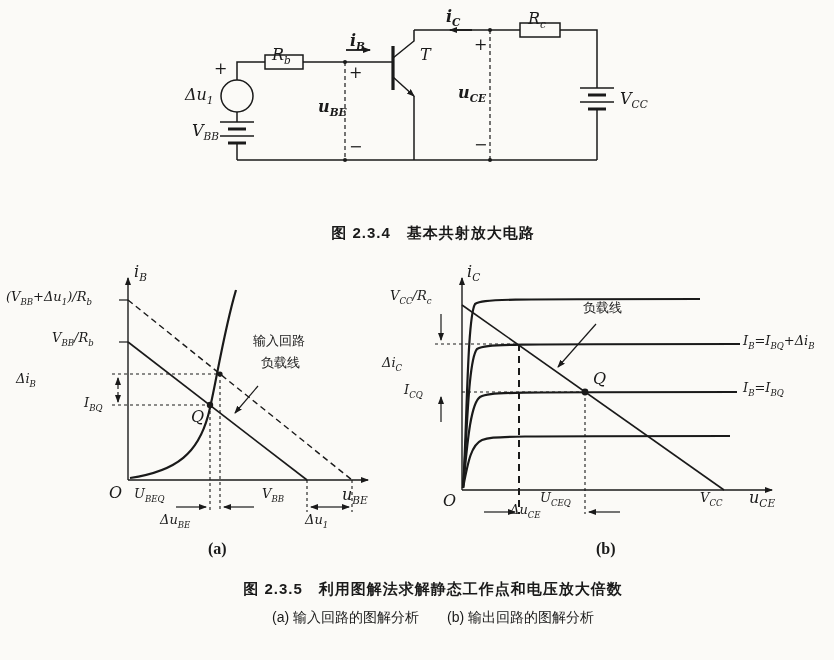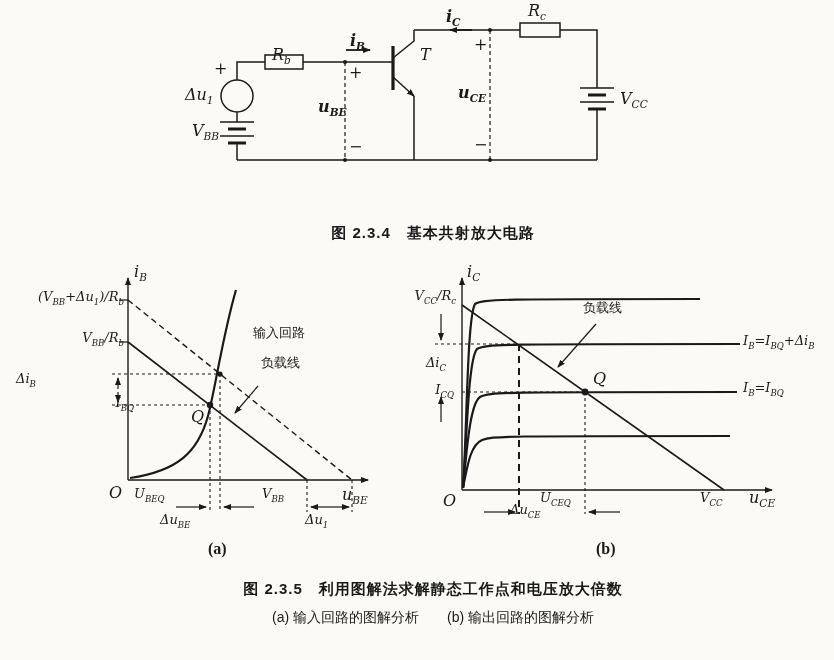--- a/index.html
+++ b/index.html
@@ -7,21 +7,21 @@
   .page { position:relative; width:834px; height:660px; background:var(--paper,#fbfaf7);
           overflow:hidden; color:var(--ink,#1a1a1a); }
   .art { position:absolute; inset:0; color:var(--ink,#1a1a1a); }
   .lbl { position:absolute; font-family:"DejaVu Serif", serif; font-style:italic;
          font-size:16px; line-height:1.15; white-space:nowrap; color:var(--ink,#1a1a1a); }
   .lbl sub { font-size:0.66em; }
   .sm  { font-size:13px; }
   .cjk { font-style:normal; font-family:"Liberation Serif","DejaVu Sans",serif; }
   .b   { font-weight:bold; }
   .ctr { text-align:left; }
-  .rt  { text-align:right; }
+  .rt  { text-align:left; }
   .caption { position:absolute; left:16px; width:100%; text-align:center;
              font-family:Liberation Sans, sans-serif; color:var(--ink,#1a1a1a); }
   .cap-main { font-size:15px; font-weight:bold; letter-spacing:1px; }
   .cap-sub  { font-size:14px; }
   .watermark { position:absolute; font-family:"Liberation Sans",sans-serif; font-size:16px;
                color:var(--wm,#8dc63f); letter-spacing:.3px; }
 </style>
 </head>
 <body>
 
@@ -128,47 +128,47 @@
   <div class="lbl" style="left:214px;top:60px">+</div>
   <div class="lbl" style="left:185px;top:86px">Δu<sub>1</sub></div>
   <div class="lbl" style="left:192px;top:122px">V<sub>BB</sub></div>
   <div class="lbl" style="left:272px;top:46px">R<sub>b</sub></div>
   <div class="lbl b" style="left:350px;top:32px">i<sub>B</sub></div>
   <div class="lbl" style="left:420px;top:46px">T</div>
   <div class="lbl" style="left:349px;top:64px">+</div>
   <div class="lbl b" style="left:318px;top:98px">u<sub>BE</sub></div>
   <div class="lbl" style="left:349px;top:138px">−</div>
   <div class="lbl b" style="left:446px;top:8px">i<sub>C</sub></div>
-  <div class="lbl" style="left:528px;top:2px">R<sub>c</sub></div>
+  <div class="lbl" style="left:528px;top:10px">R<sub>c</sub></div>
   <div class="lbl" style="left:474px;top:36px">+</div>
   <div class="lbl b" style="left:458px;top:84px">u<sub>CE</sub></div>
   <div class="lbl" style="left:474px;top:136px">−</div>
   <div class="lbl" style="left:620px;top:90px">V<sub>CC</sub></div>
 
   <div class="caption cap-main" style="top:224px">图 2.3.4　基本共射放大电路</div>
 
   <div class="lbl" style="left:134px;top:263px">i<sub>B</sub></div>
   <div class="lbl sm rt" style="left:6px;top:290px;width:118px">(V<sub>BB</sub>+Δu<sub>1</sub>)/R<sub>b</sub></div>
   <div class="lbl sm rt" style="left:52px;top:331px;width:72px">V<sub>BB</sub>/R<sub>b</sub></div>
   <div class="lbl sm" style="left:16px;top:372px">Δi<sub>B</sub></div>
   <div class="lbl sm rt" style="left:84px;top:396px;width:50px">I<sub>BQ</sub></div>
   <div class="lbl" style="left:191px;top:408px">Q</div>
-  <div class="lbl sm cjk" style="left:253px;top:326px">输入回路</div>
+  <div class="lbl sm cjk" style="left:253px;top:334px">输入回路</div>
   <div class="lbl sm cjk" style="left:261px;top:356px">负载线</div>
   <div class="lbl" style="left:109px;top:484px">O</div>
   <div class="lbl sm ctr" style="left:134px;top:487px;width:66px">U<sub>BEQ</sub></div>
   <div class="lbl sm ctr" style="left:262px;top:487px;width:42px">V<sub>BB</sub></div>
   <div class="lbl" style="left:342px;top:486px">u<sub>BE</sub></div>
   <div class="lbl sm ctr" style="left:160px;top:513px;width:66px">Δu<sub>BE</sub></div>
   <div class="lbl sm ctr" style="left:305px;top:513px;width:50px">Δu<sub>1</sub></div>
   <div class="lbl cjk b ctr" style="left:208px;top:540px;width:46px">(a)</div>
 
   <div class="lbl" style="left:467px;top:263px">i<sub>C</sub></div>
   <div class="lbl sm rt" style="left:390px;top:289px;width:66px">V<sub>CC</sub>/R<sub>c</sub></div>
-  <div class="lbl sm rt" style="left:396px;top:356px;width:50px">Δi<sub>C</sub></div>
+  <div class="lbl sm rt" style="left:382px;top:356px;width:50px">Δi<sub>C</sub></div>
   <div class="lbl sm rt" style="left:404px;top:383px;width:50px">I<sub>CQ</sub></div>
   <div class="lbl sm cjk" style="left:583px;top:301px">负载线</div>
   <div class="lbl" style="left:593px;top:370px">Q</div>
   <div class="lbl sm" style="left:743px;top:334px">I<sub>B</sub>=I<sub>BQ</sub>+Δi<sub>B</sub></div>
   <div class="lbl sm" style="left:743px;top:381px">I<sub>B</sub>=I<sub>BQ</sub></div>
   <div class="lbl" style="left:443px;top:492px">O</div>
   <div class="lbl sm ctr" style="left:540px;top:491px;width:60px">U<sub>CEQ</sub></div>
   <div class="lbl sm ctr" style="left:700px;top:491px;width:48px">V<sub>CC</sub></div>
   <div class="lbl" style="left:749px;top:489px">u<sub>CE</sub></div>
   <div class="lbl sm ctr" style="left:510px;top:503px;width:62px">Δu<sub>CE</sub></div>

